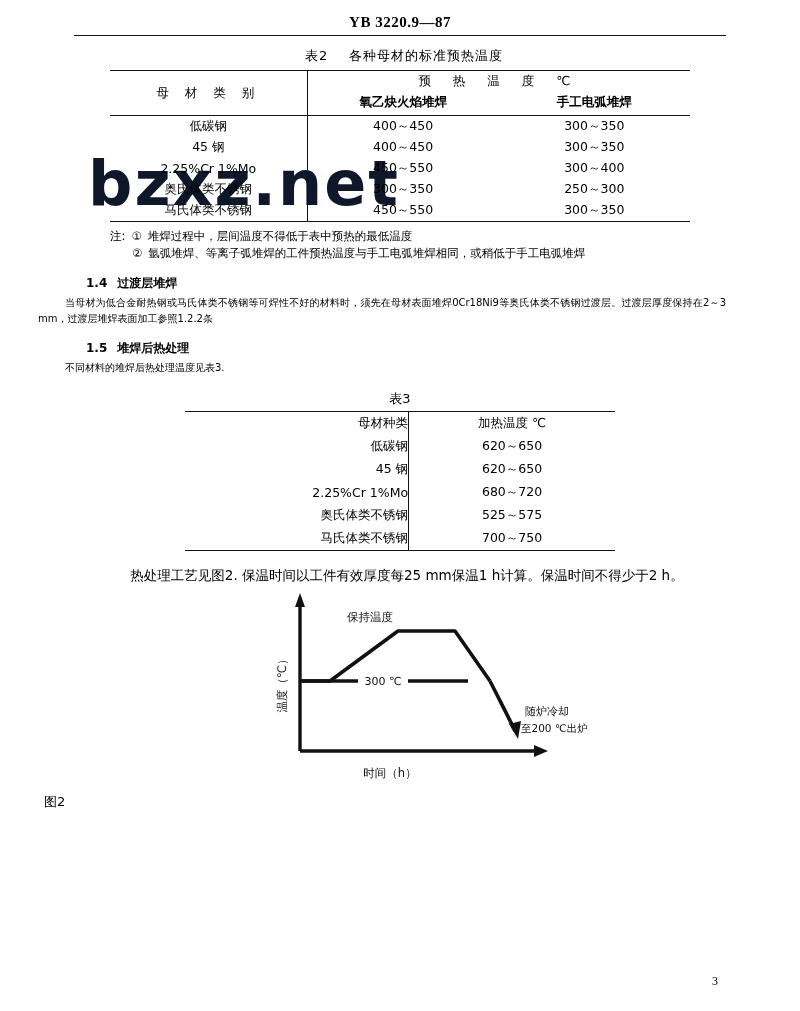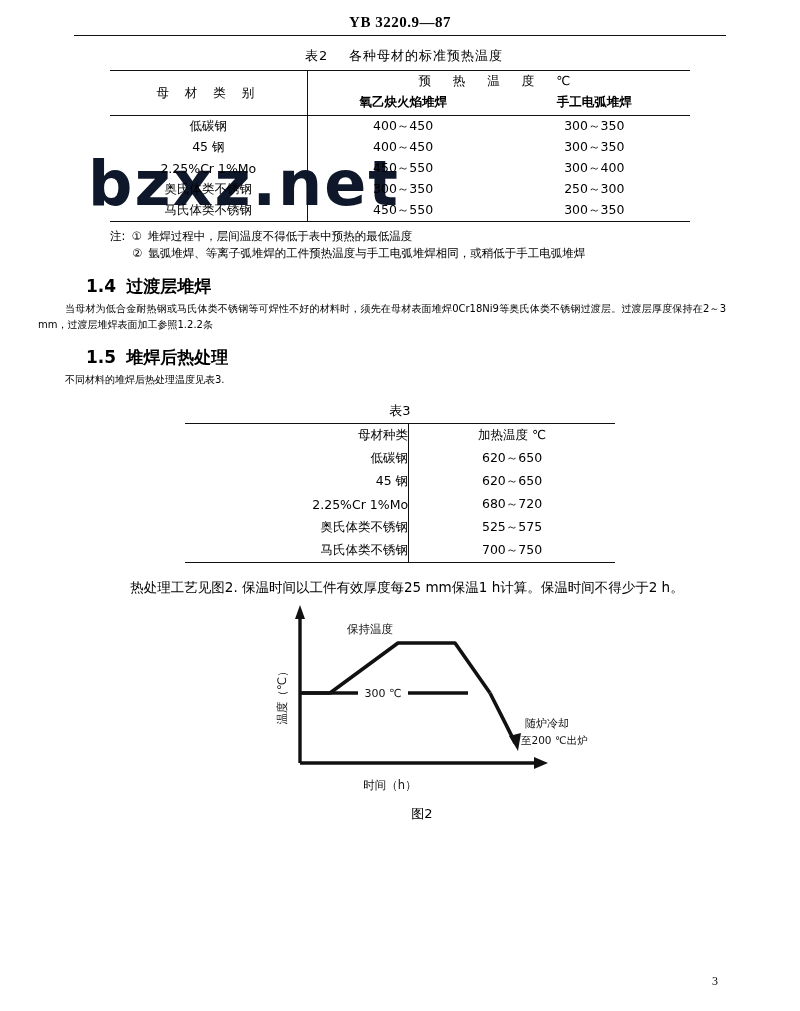--- a/index.html
+++ b/index.html
@@ -81,21 +81,21 @@
     margin: 6px 110px 0 110px;
     font-size: 11.5px;
     line-height: 1.45;
   }
   .note-line { display: flex; gap: 6px; }
   .note-lbl { white-space: nowrap; }
 
   
   .sec {
     margin: 14px 0 0 86px;
-    font-size: 17px;
+    font-size: 12px;
     font-weight: bold;
   }
   .sec .num { margin-right: 10px; }
   .para {
     margin: 3px 74px 0 38px;
     font-size: 10px;
     line-height: 1.55;
     text-align: justify;
     text-indent: 0;
   }
@@ -105,21 +105,21 @@
   .t3-title { text-align: center; font-size: 13px; margin-top: 14px; }
   .t3-wrap { margin: 3px 185px 0 185px; }
   table.t3 { width: 100%; border-collapse: collapse; font-size: 12.5px; }
   table.t3 td { padding: 3px 0; font-weight: normal; }
   .t3 .c1 { width: 52%; text-align: right; padding-left: 22px; }
   .t3 .c2 { width: 48%; text-align: center; }
 
   
   .fig-para { margin: 16px 74px 0 88px; font-size: 13.5px; text-align: center; }
   .figure { position: relative; width: 800px; height: 200px; margin-top: 6px; }
-  .figcap { text-align: center; font-size: 13px; margin-top: 2px; padding-left: 44px; }
+  .figcap { font-size: 13px; margin-top: 2px; padding-left: 44px; }
 
   
   .pageno {
     position: absolute;
     right: 82px; bottom: 22px;
     font-size: 12px;
     font-family: "Liberation Serif", serif;
   }
 </style>
 </head>

